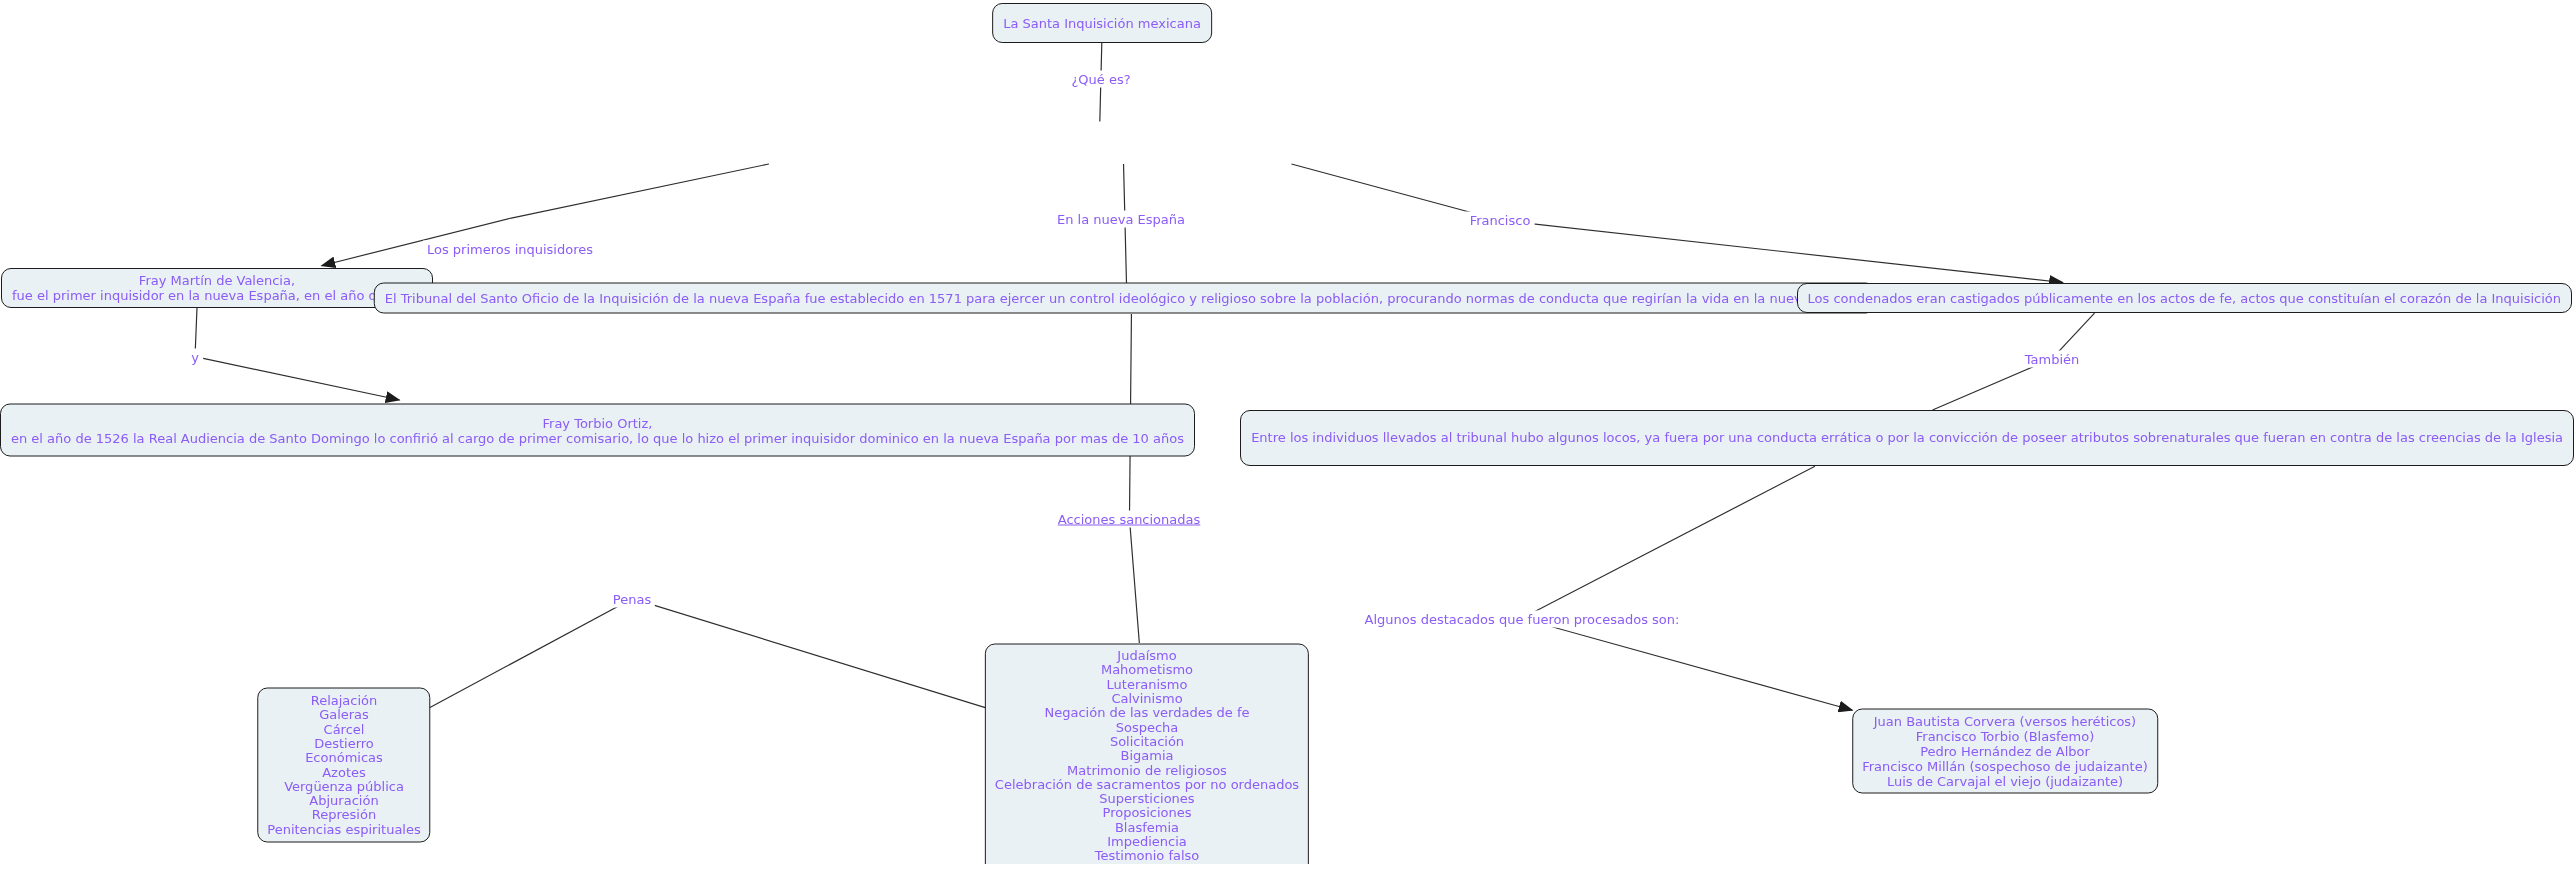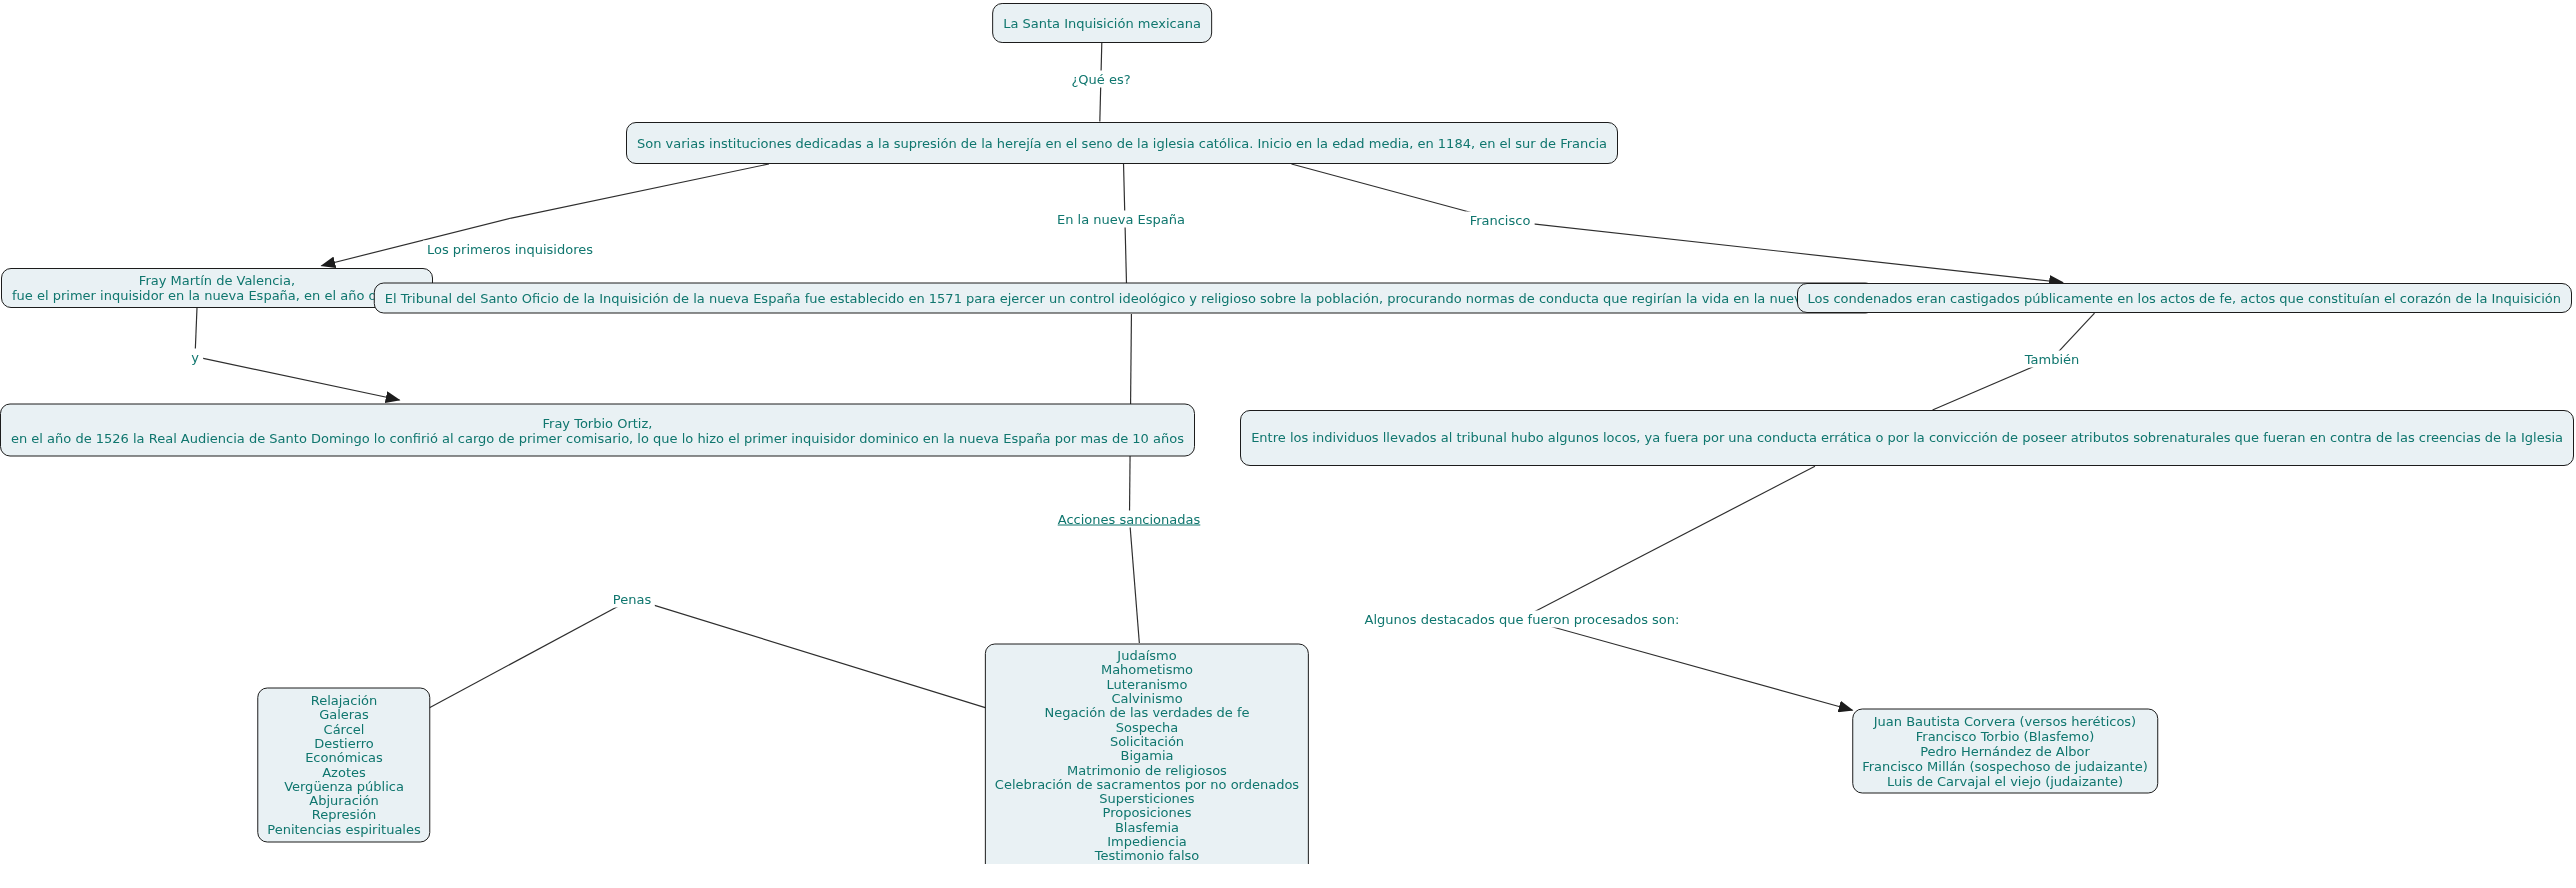--- a/index.html
+++ b/index.html
@@ -1,18 +1,18 @@
 <!DOCTYPE html>
 <html><head>
 <meta charset="utf-8">
 <style>
   html,body{margin:0;padding:0;background:#ffffff;}
   .canvas{
     position:relative;width:2576px;height:864px;background:#ffffff;overflow:hidden;
-    font-family:"DejaVu Sans","Liberation Sans",sans-serif;color:#0f766e;
+    font-family:"DejaVu Sans","Liberation Sans",sans-serif;color:#8b5cf6;
   }
   svg.connectors{position:absolute;left:0;top:0;z-index:1;}
   svg.connectors line{stroke:#2e2e2e;stroke-width:1.2;}
   .node{
     position:absolute;z-index:2;box-sizing:border-box;width:max-content;
     background:#e9f1f4;border:1px solid #1c1c1c;border-radius:10px;
     display:flex;align-items:center;justify-content:center;text-align:center;
     font-size:13px;line-height:15px;white-space:pre-line;padding:4px 10px;
   }
   .node.list{line-height:14.3px;padding:4px 9px;}
@@ -48,21 +48,20 @@
     <line x1="1145" y1="318" x2="1143" y2="525"></line>
     <line x1="1143" y1="525" x2="1153" y2="651"></line>
     <line x1="1015" y1="722" x2="640" y2="606"></line>
     <line x1="640" y1="606" x2="424" y2="722"></line>
     <line x1="1837" y1="472" x2="1540" y2="626"></line>
     <line x1="1540" y1="626" x2="1875" y2="719" marker-end="url(#arrow)"></line>
   </svg>
 
   <div class="node cx" style="left:1102px;top:23px;height:40px;">La Santa Inquisición mexicana</div>
 
-  <div class="node cx" style="left:1122px;top:143px;height:42px;">Son varias instituciones dedicadas a la supresión de la herejía en el seno de la iglesia católica. Inicio en la edad media, en 1184, en el sur de Francia</div>
 
   <div class="node cy" style="left:1px;top:288px;height:40px;">Fray Martín de Valencia,
 fue el primer inquisidor en la nueva España, en el año de 1018</div>
 
   <div class="node cx" style="left:1125px;top:298px;height:31px;">El Tribunal del Santo Oficio de la Inquisición de la nueva España fue establecido en 1571 para ejercer un control ideológico y religioso sobre la población, procurando normas de conducta que regirían la vida en la nueva España.</div>
 
   <div class="node cy" style="right:4px;top:298px;height:30px;">Los condenados eran castigados públicamente en los actos de fe, actos que constituían el corazón de la Inquisición</div>
 
   <div class="node cy" style="left:0px;top:430px;height:53px;">Fray Torbio Ortiz,
 en el año de 1526 la Real Audiencia de Santo Domingo lo confirió al cargo de primer comisario, lo que lo hizo el primer inquisidor dominico en la nueva España por mas de 10 años</div>

